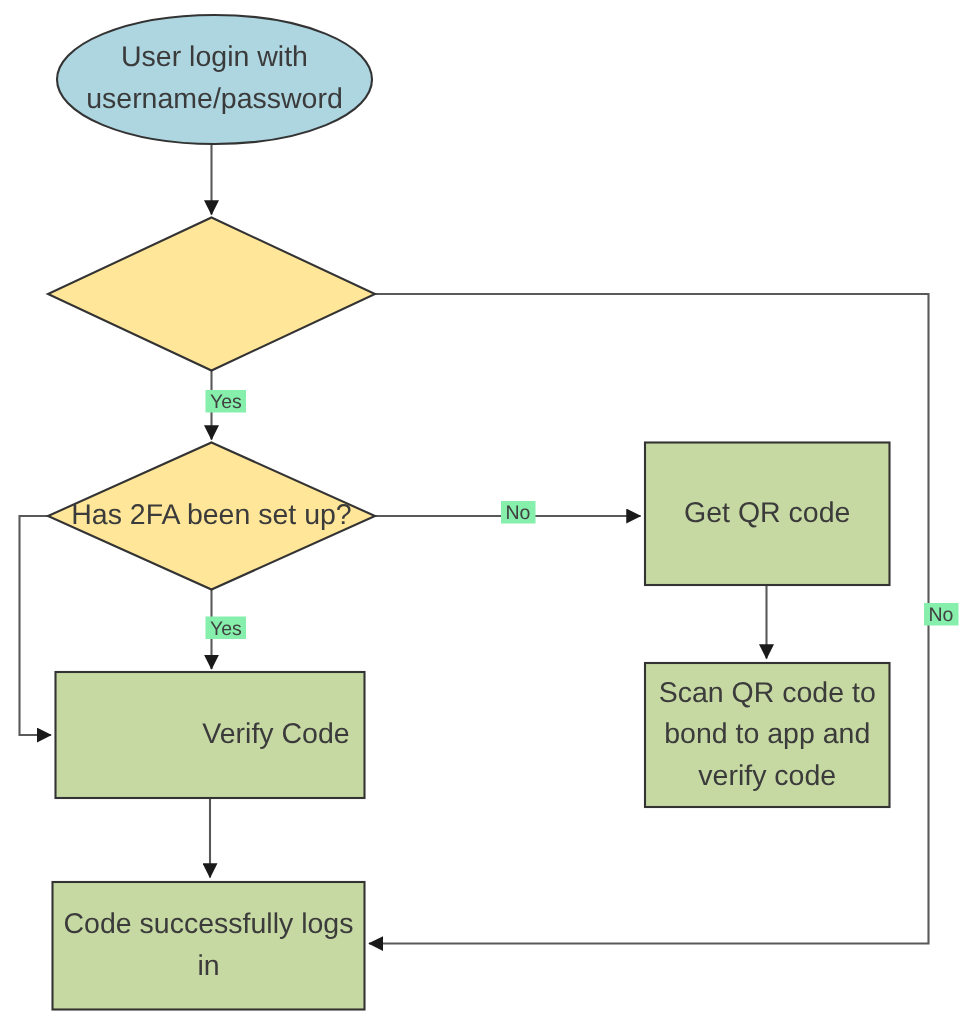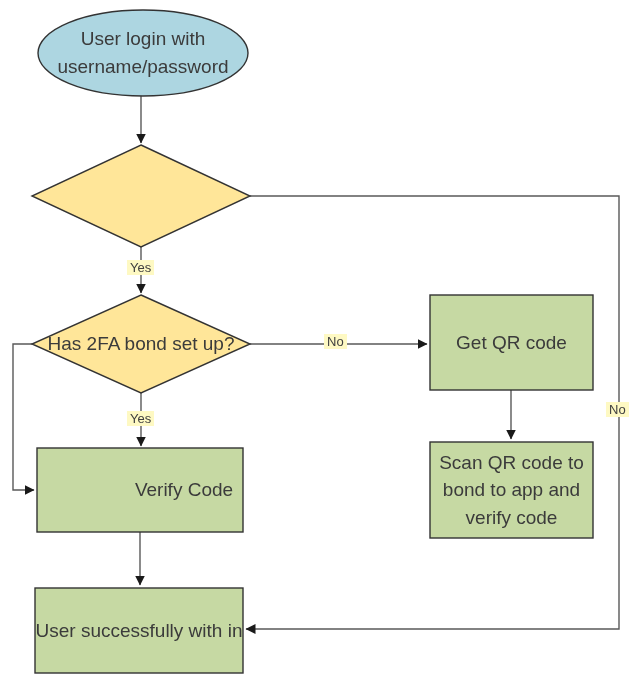--- a/index.html
+++ b/index.html
@@ -14,25 +14,26 @@
   #wires{position:absolute;left:0;top:0;width:644px;height:680px;}
   .node-label{
     position:absolute;
     display:flex;align-items:center;justify-content:center;
     text-align:center;
     font-size:19px;line-height:1.45;color:#3b3b3b;
     pointer-events:none;
   }
   .edge-label{
     position:absolute;
-    background:#fef9c3;
+    background:#86efac;
     font-size:13px;color:#404040;
     padding:0 3px;
     text-align:center;
     pointer-events:none;
+    margin-left:10px;
   }
   
   .lbl-start   {left:55px; top:22px;  width:176px; height:62px;}
   .lbl-is2fa   {left:51px; top:176px; width:180px; height:40px;}
   .lbl-setup2fa{left:36px; top:324px; width:210px; height:40px;}
   .lbl-getqr   {left:430px;top:295px; width:163px; height:95px;}
   .lbl-scanqr  {left:437px;top:442px; width:149px; height:96px;}
   .lbl-verify  {left:37px; top:448px; width:206px; height:84px;padding-left:44px;}
   .lbl-success {left:35px; top:588px; width:208px; height:85px;}
   
@@ -69,24 +70,24 @@
       <polygon points="141,145 250,196 141,247 32,196" fill="#FFE699"></polygon>
       <polygon points="141,295 250,344 141,393 32,344" fill="#FFE699"></polygon>
       <rect x="430" y="295" width="163" height="95" fill="#C6D9A3"></rect>
       <rect x="430" y="442" width="163" height="96" fill="#C6D9A3"></rect>
       <rect x="37" y="448" width="206" height="84" fill="#C6D9A3"></rect>
       <rect x="35" y="588" width="208" height="85" fill="#C6D9A3"></rect>
     </g>
   </svg>
 
   <div class="node-label lbl-start">User login with username/password</div>
-  <div class="node-label lbl-setup2fa">Has 2FA bond set up?</div>
+  <div class="node-label lbl-setup2fa">Has 2FA been set up?</div>
   <div class="node-label lbl-getqr">Get QR code</div>
   <div class="node-label lbl-scanqr">Scan QR code to bond to app and verify code</div>
   <div class="node-label lbl-verify">Verify Code</div>
-  <div class="node-label lbl-success">User successfully with in</div>
+  <div class="node-label lbl-success">Code successfully logs in</div>
 
   <div class="edge-label elbl-yes1">Yes</div>
   <div class="edge-label elbl-yes2">Yes</div>
   <div class="edge-label elbl-no1">No</div>
   <div class="edge-label elbl-no2">No</div>
 
 </div>
 
 </body></html>

